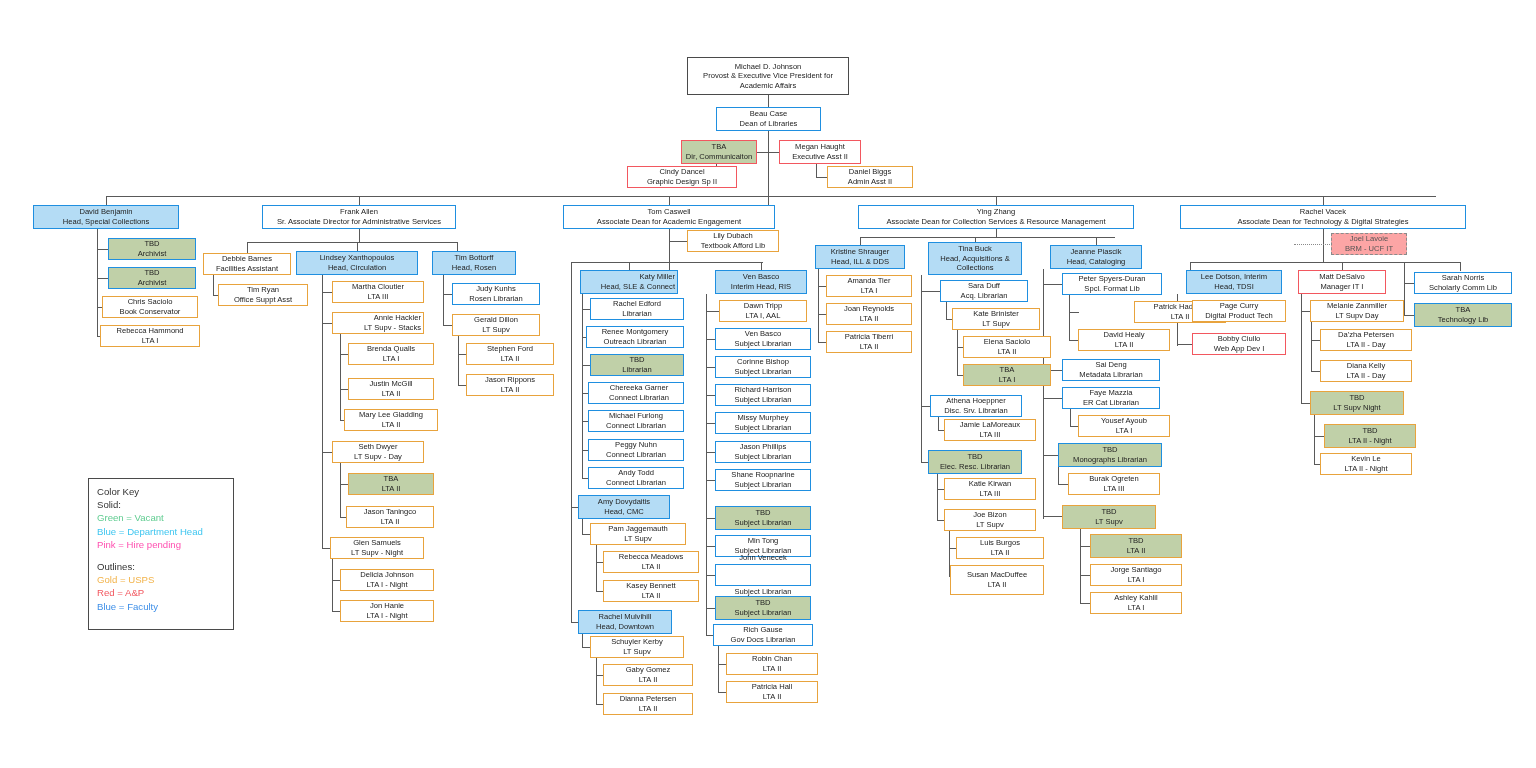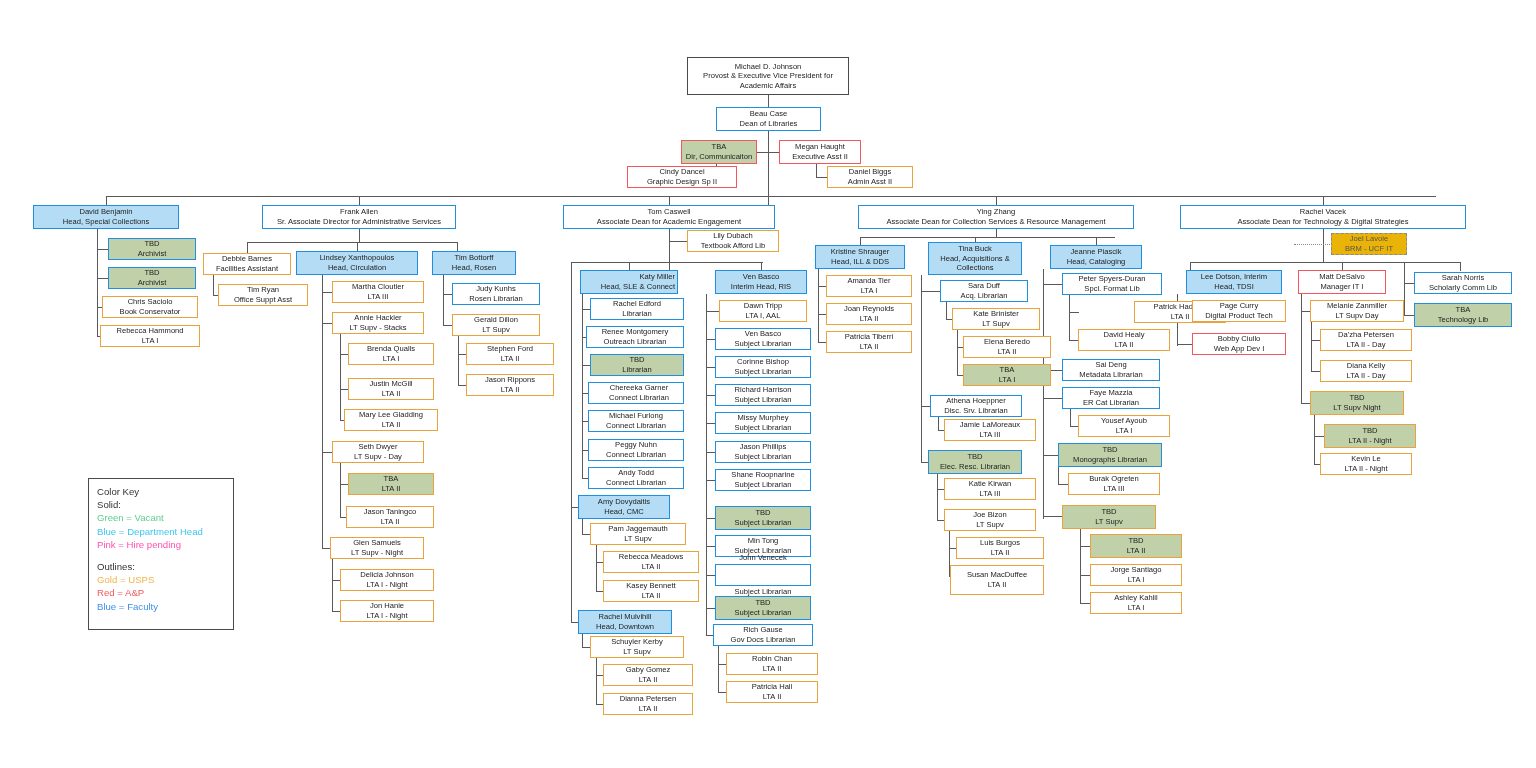--- a/index.html
+++ b/index.html
@@ -46,21 +46,21 @@
   .o-blue   { border-color: #1F8FE0; }
   .o-black  { border-color: #4a4a4a; }
   
   .f-white  { background: #ffffff; }
   .f-green  { background: #C0D0A8; }
   .f-blue   { background: #B4DCF5; }
   
   .n-dashed {
     border: 1.2px dashed #8a8a8a;
     color: #555;
-    background: #eab308;
+    background: #fca5a5;
   }
   .edge {
     position: absolute;
     background: #595959;
     z-index: 1;
   }
   .edge.h { height: 1.4px; }
   .edge.v { width: 1.4px; }
   .edge.dotted-h {
     height: 0; background: none;
@@ -305,21 +305,21 @@
         <span class="ln">Office Suppt Asst</span>
       </div>
       <div class="node o-blue f-blue" style="left: 296px; top: 251px; width: 122px; height: 24px;">
         <span class="ln">Lindsey Xanthopoulos</span>
         <span class="ln">Head, Circulation</span>
       </div>
       <div class="node o-gold f-white" style="left: 332px; top: 281px; width: 92px; height: 22px;">
         <span class="ln">Martha Cloutier</span>
         <span class="ln">LTA III</span>
       </div>
-      <div class="node o-gold f-white" style="left: 332px; top: 312px; width: 92px; height: 22px;">
+      <div class="node o-gold f-white" style="left: 332px; top: 312px; width: 92px; height: 22px; align-items: flex-end;">
         <span class="ln">Annie Hackler</span>
         <span class="ln">LT Supv - Stacks</span>
       </div>
       <div class="node o-gold f-white" style="left: 348px; top: 343px; width: 86px; height: 22px;">
         <span class="ln">Brenda Qualls</span>
         <span class="ln">LTA I</span>
       </div>
       <div class="node o-gold f-white" style="left: 348px; top: 378px; width: 86px; height: 22px;">
         <span class="ln">Justin McGill</span>
         <span class="ln">LTA II</span>
@@ -531,21 +531,21 @@
       </div>
       <div class="node o-blue f-white" style="left: 940px; top: 280px; width: 88px; height: 22px;">
         <span class="ln">Sara Duff</span>
         <span class="ln">Acq. Librarian</span>
       </div>
       <div class="node o-gold f-white" style="left: 952px; top: 308px; width: 88px; height: 22px;">
         <span class="ln">Kate Brinister</span>
         <span class="ln">LT Supv</span>
       </div>
       <div class="node o-gold f-white" style="left: 963px; top: 336px; width: 88px; height: 22px;">
-        <span class="ln">Elena Beredo</span>
+        <span class="ln">Elena Saciolo</span>
         <span class="ln">LTA II</span>
       </div>
       <div class="node o-gold f-green" style="left: 963px; top: 364px; width: 88px; height: 22px;">
         <span class="ln">TBA</span>
         <span class="ln">LTA I</span>
       </div>
       <div class="node o-blue f-white" style="left: 930px; top: 395px; width: 92px; height: 22px;">
         <span class="ln">Athena Hoeppner</span>
         <span class="ln">Disc. Srv. Librarian</span>
       </div>

